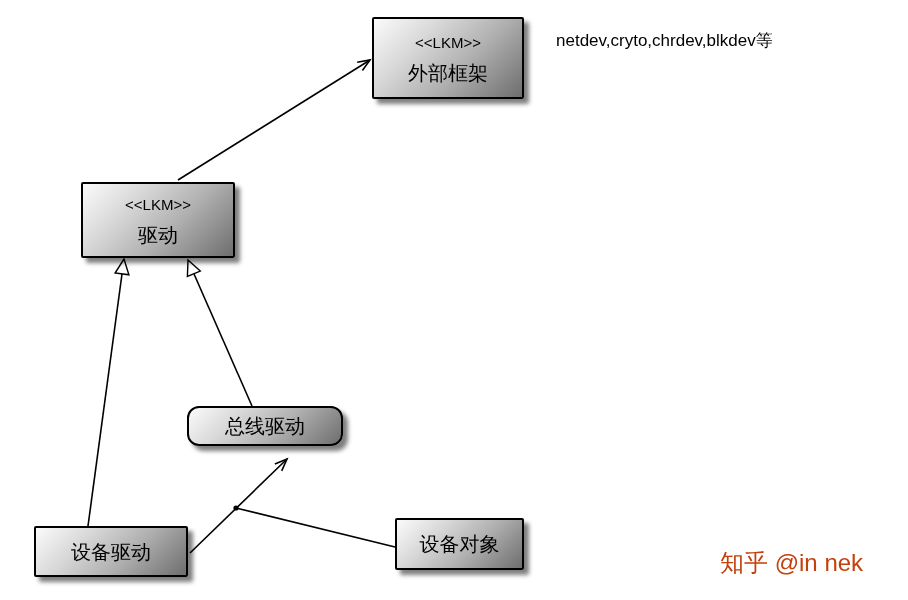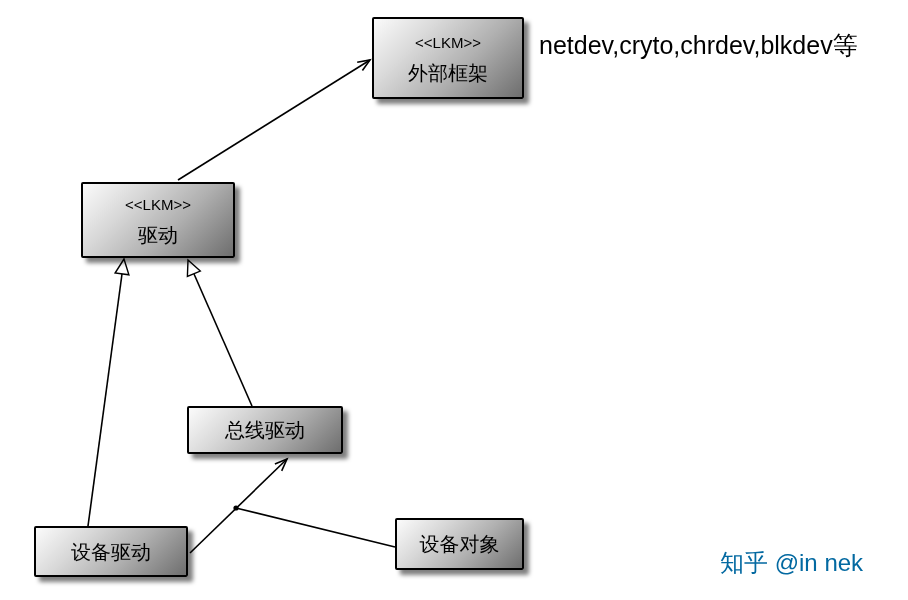--- a/index.html
+++ b/index.html
@@ -54,37 +54,37 @@
     white-space: nowrap;
   }
   .node .label {
     font-size: 20px;
     line-height: 30px;
     white-space: nowrap;
     text-align: right;
   }
   .node-external-framework { left: 372px; top: 17px;  width: 152px; height: 82px; }
   .node-driver             { left: 81px;  top: 182px; width: 154px; height: 76px; }
-  .node-bus-driver         { left: 187px; top: 406px; width: 156px; height: 48px; }
+  .node-bus-driver         { left: 187px; top: 406px; width: 156px; height: 40px; border-radius: 12px; }
   .node-device-driver      { left: 34px;  top: 526px; width: 154px; height: 51px; }
   .node-device-object      { left: 395px; top: 518px; width: 129px; height: 52px; }
   .annotation {
     position: absolute;
-    left: 539px;
+    left: 556px;
     top: 29px;
-    font-size: 25px;
+    font-size: 17px;
     color: #000000;
     white-space: nowrap;
   }
   .watermark {
     position: absolute;
     left: 720px;
     top: 547px;
     font-size: 24px;
-    color: #0369a1;
+    color: #c2410c;
     text-shadow: 2px 2px 1px #ffffff;
     white-space: nowrap;
   }
 </style>
 </head>
 <body>
 
 <div class="canvas">
 
   <svg class="edges" viewBox="0 0 908 600" xmlns="http://www.w3.org/2000/svg">

